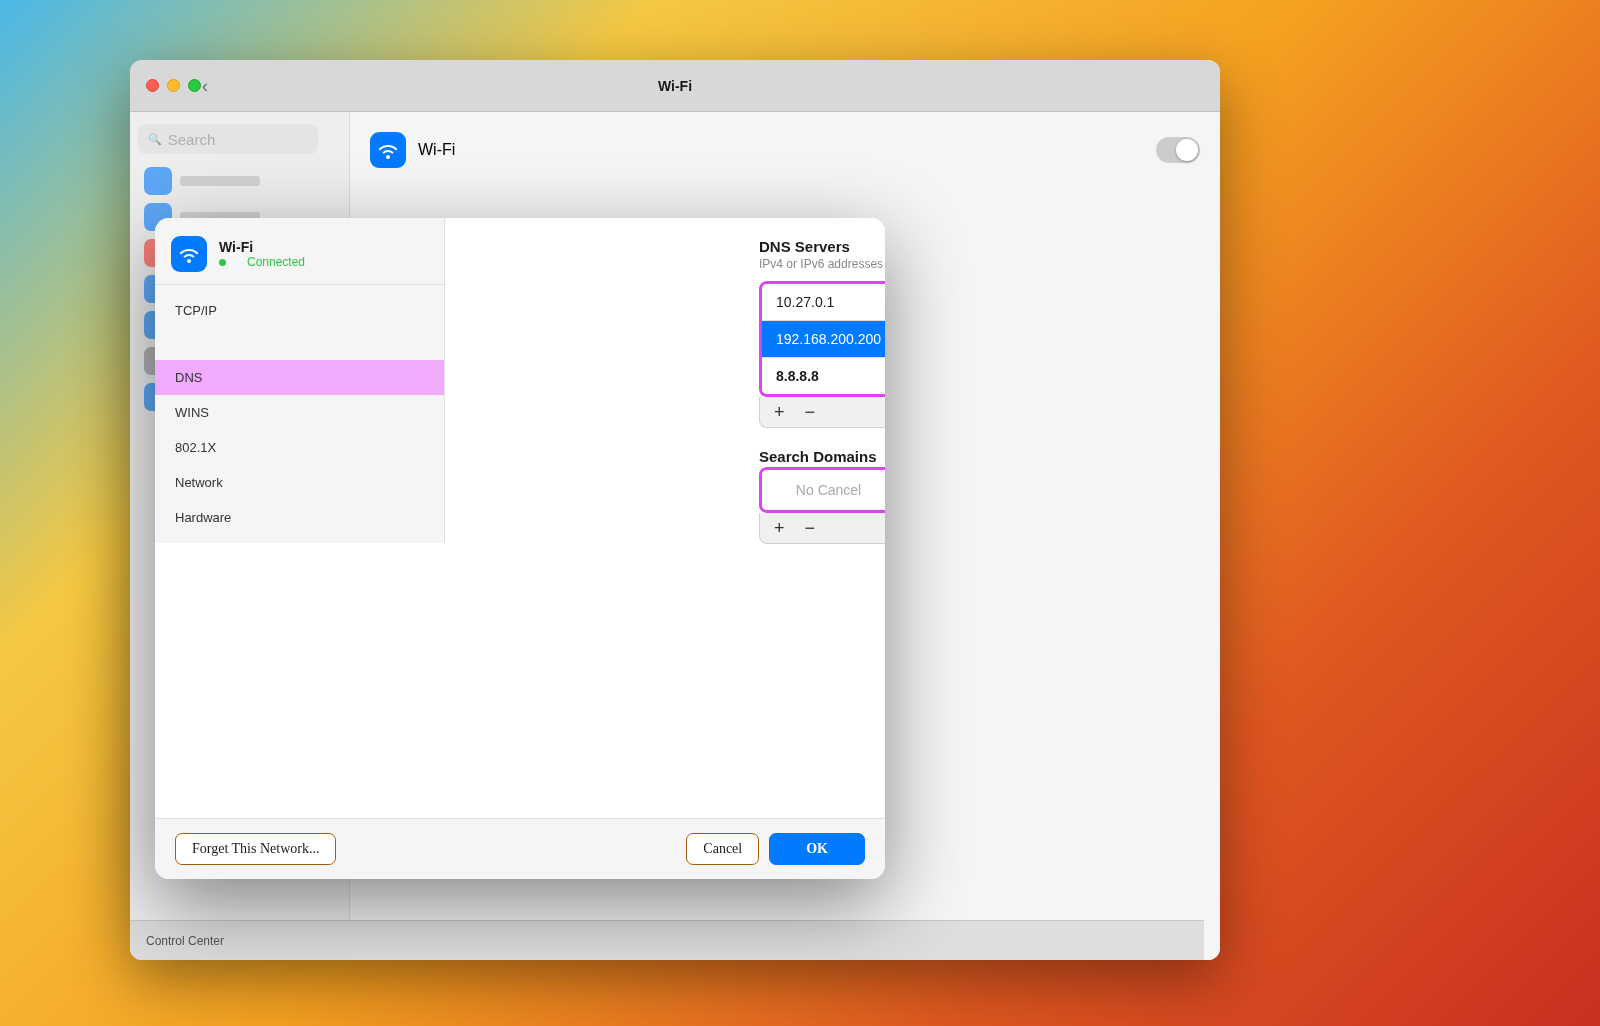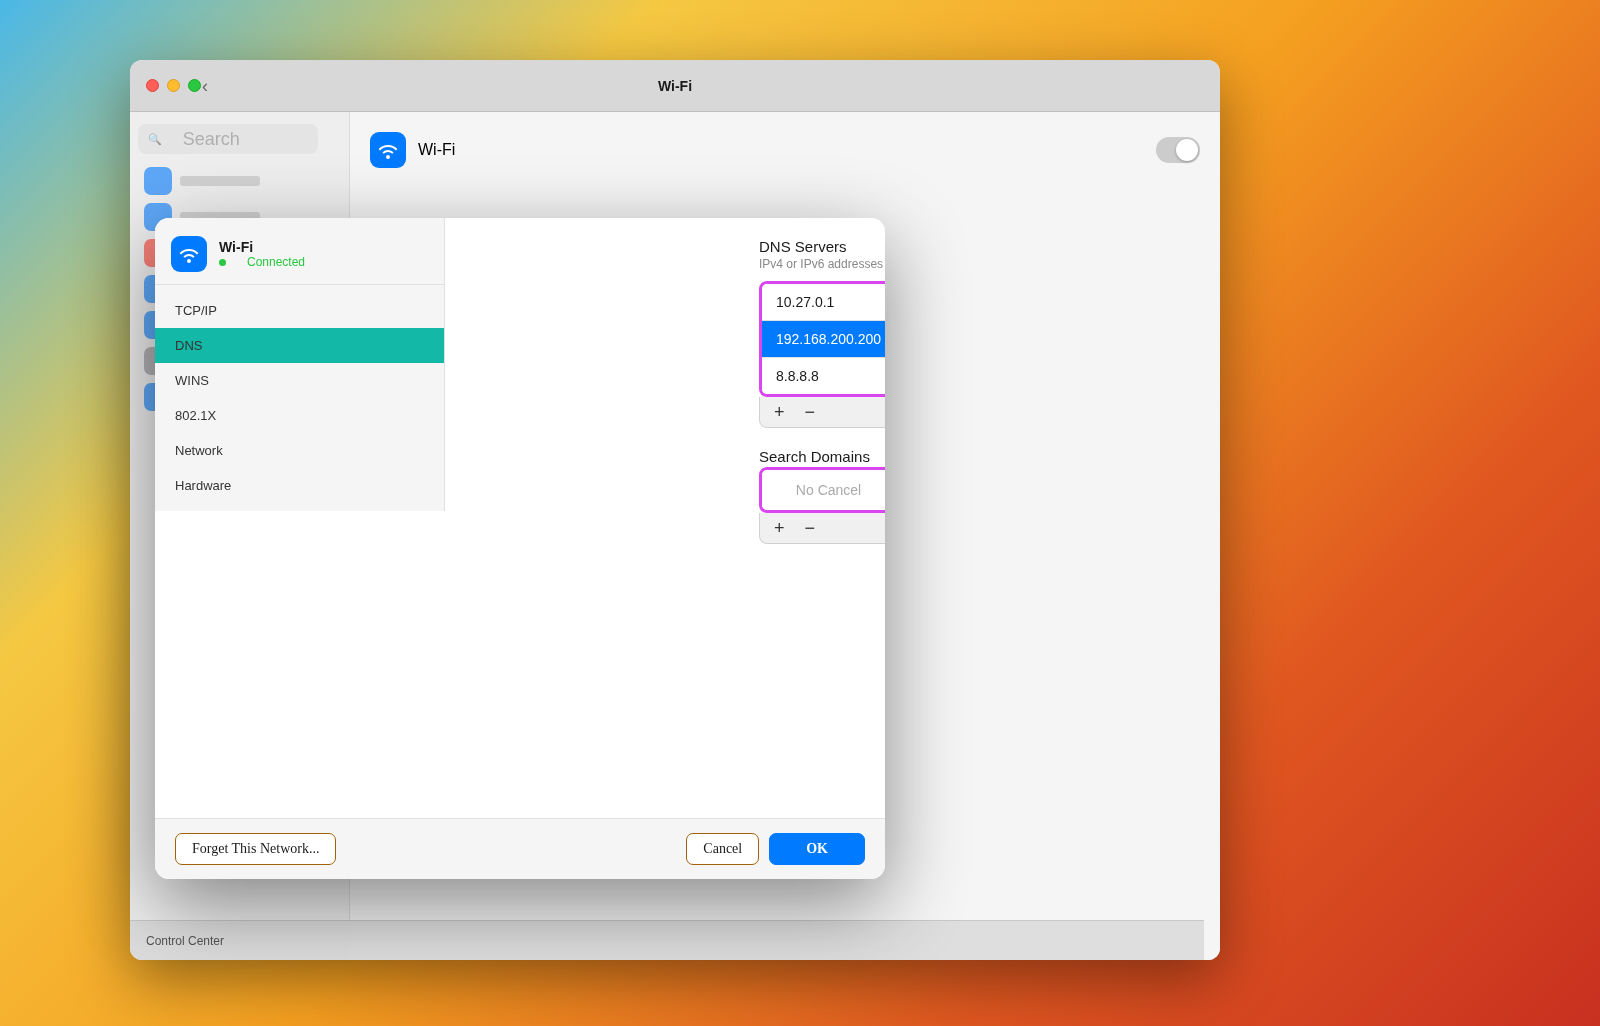--- a/index.html
+++ b/index.html
@@ -217,39 +217,40 @@
 
     .dialog-nav-item {
       padding: 10px 20px;
       font-size: 13px;
       color: #333;
       cursor: pointer;
       border-radius: 0;
     }
 
     .dialog-nav-item.active {
-      background: #14b8a6;
+      background: #f0abfc;
       font-weight: 500;
+      margin-top: 32px;
     }
 
     
     .dialog-main {
       margin-left: 290px;
       padding: 20px 24px;
       min-height: 600px;
       display: flex;
       flex-direction: column;
       gap: 20px;
       background: white;
     }
 
     
     .section-title {
       font-size: 15px;
-      font-weight: 400;
+      font-weight: 700;
       color: #1a1a1a;
       margin-bottom: 2px;
     }
 
     .section-subtitle {
       font-size: 12px;
       color: #888;
       margin-bottom: 10px;
     }
 
@@ -262,20 +263,21 @@
     .list-item {
       padding: 10px 14px;
       font-size: 14px;
       color: #1a1a1a;
       border-bottom: 1px solid #e0e0e0;
       background: white;
     }
 
     .list-item:last-child {
       border-bottom: none;
+      font-weight: bold;
     }
 
     .list-item.selected {
       background: #007aff;
       color: white;
     }
 
     .list-controls {
       background: #f0f0f0;
       border: 1px solid #d0d0d0;
@@ -407,23 +409,22 @@
       padding: 0 10px;
       gap: 6px;
     }
 
     .bg-search-icon {
       color: #999;
       font-size: 11px;
     }
 
     .bg-search-text {
-      font-size: 18px;
+      font-size: 15px;
       color: #888;
-      margin-left: 15px;
     }
   </style>
 </head>
 <body>
 
 <div class="desktop-bg"></div>
 
 <div class="sys-prefs-window">
 
   <div class="titlebar">

